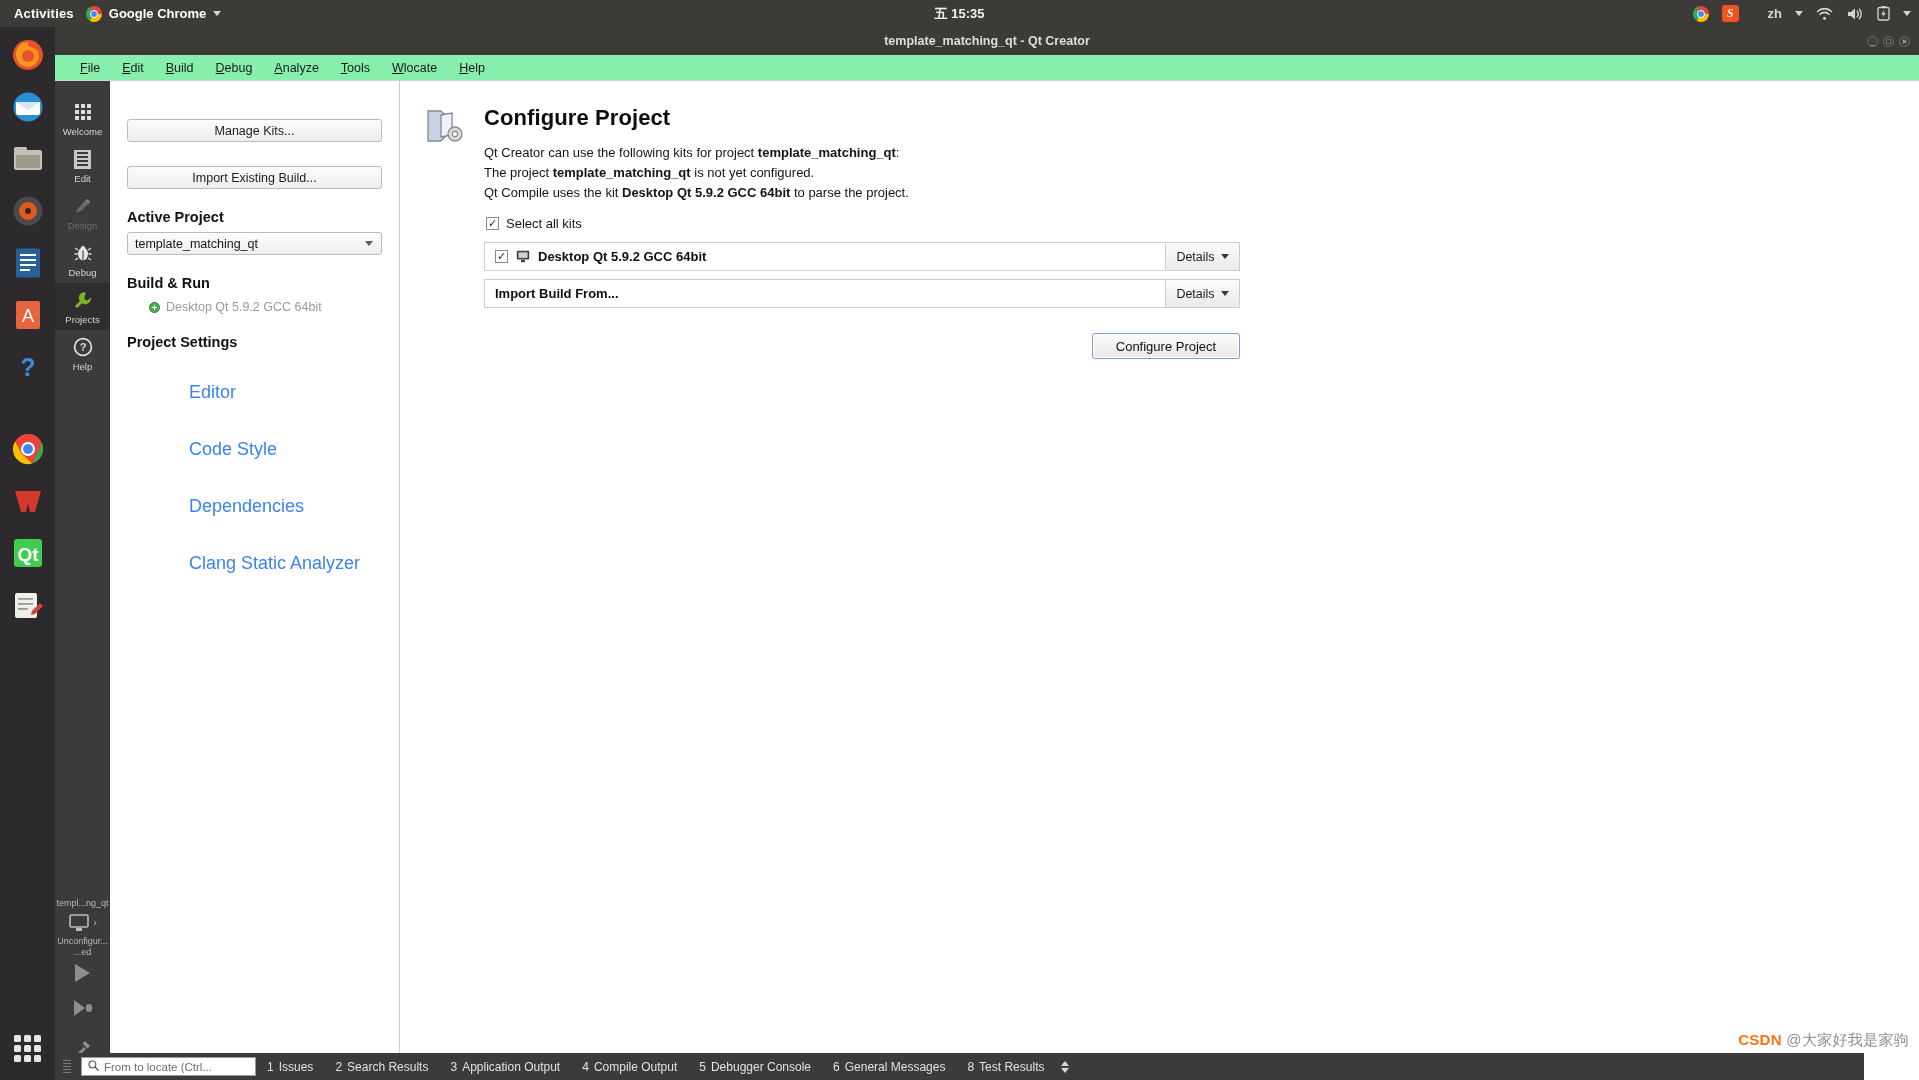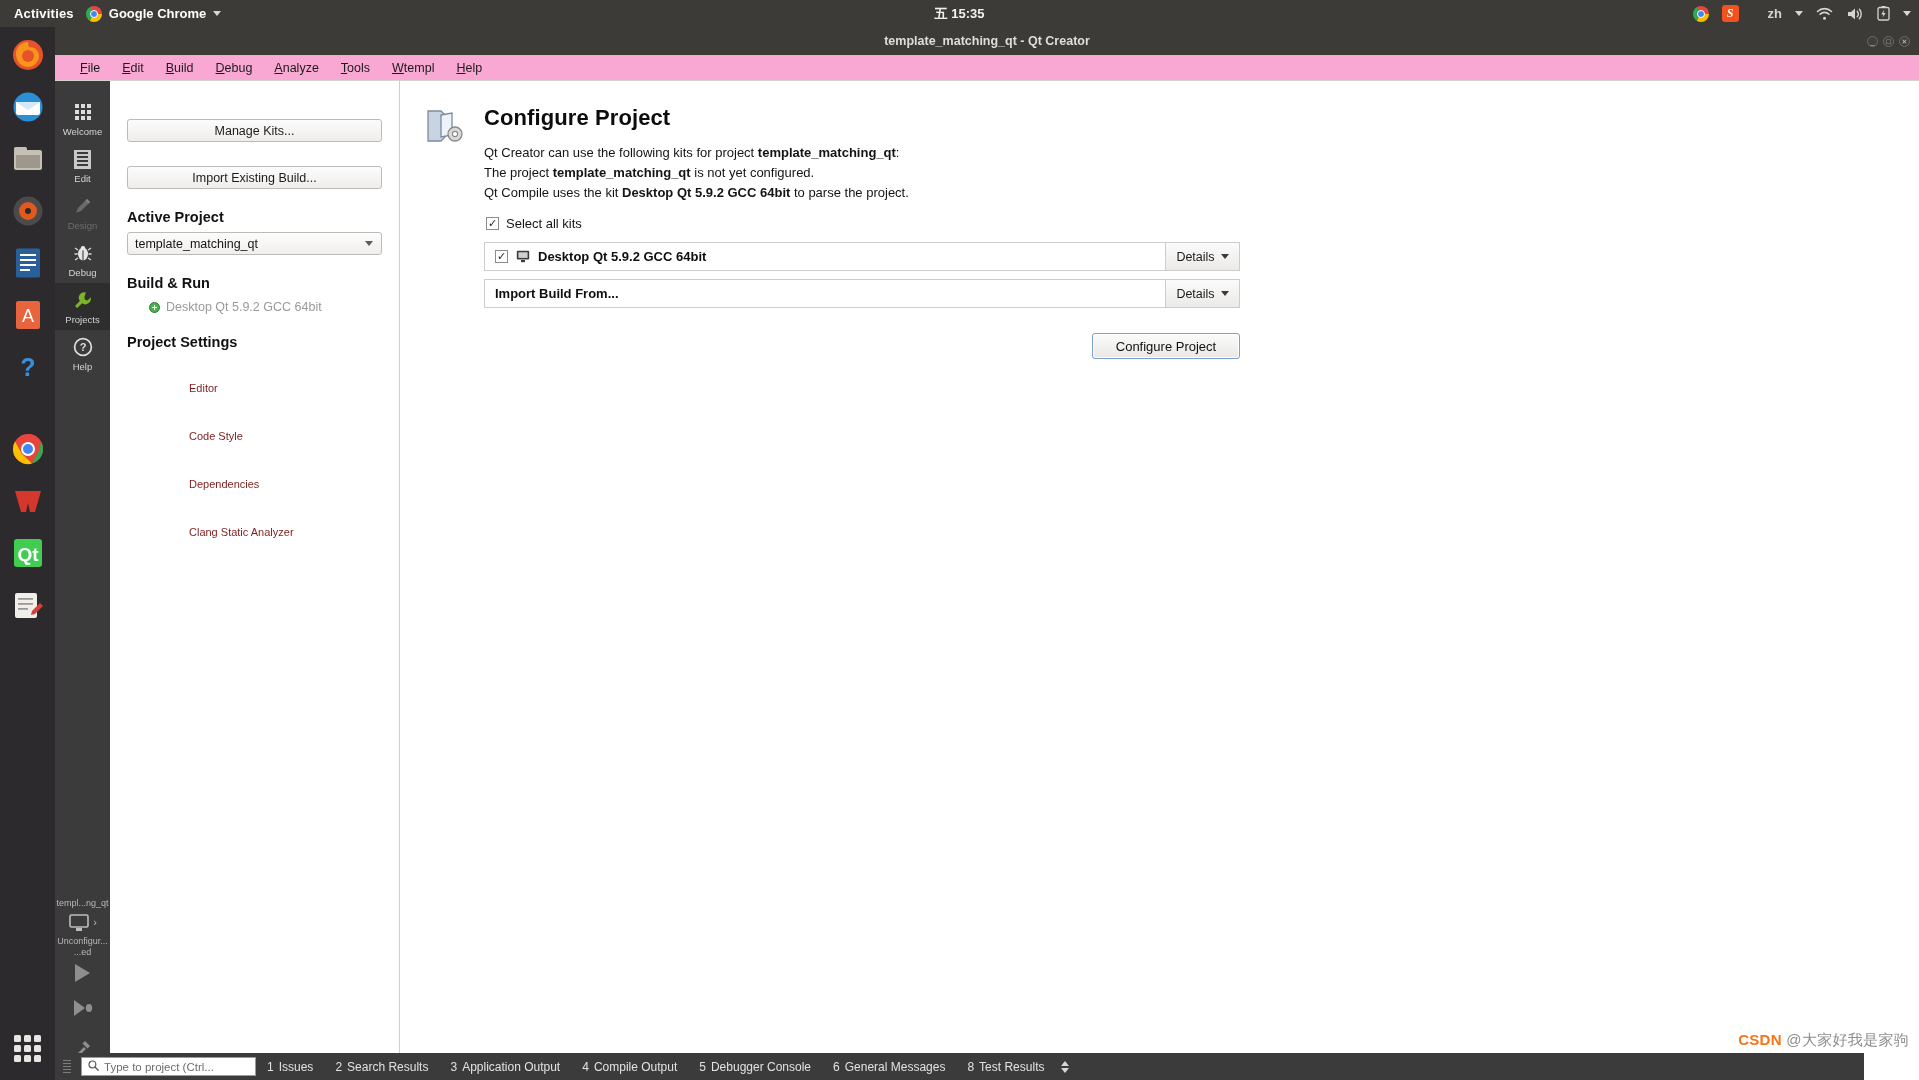--- a/index.html
+++ b/index.html
@@ -103,21 +103,21 @@
     display: flex; gap: 5px; align-items: center;
   }
   .winbtn {
     width: 11px; height: 11px; border-radius: 50%;
     background: #57565230; border: 1px solid #6d6b66;
     display: flex; align-items: center; justify-content: center;
     color: #c8c6c2; font-size: 7px; line-height: 1;
   }
 
   #qt-menubar {
-    height: 26px; background: #f9a8d4;
+    height: 26px; background: #86efac;
     border-bottom: 1px solid #d6d3cf;
     display: flex; align-items: center; padding-left: 14px;
     font-size: 12.5px; color: #1a1a1a;
   }
   #qt-menubar .mi { padding: 3px 11px; cursor: default; }
   #qt-menubar .mi u { text-decoration: underline; }
 
   #qt-body {
     position: absolute; top: 54px; left: 0;
     width: 1864px; height: 999px;
@@ -207,21 +207,21 @@
     width: 11px; height: 11px; border-radius: 50%;
     background: #4caf50; border: 1px solid #2f7d33; position: relative; flex: none;
   }
   .greendot::before, .greendot::after {
     content: ""; position: absolute; background: #fff;
   }
   .greendot::before { left: 2px; top: 4px; width: 5px; height: 1.5px; }
   .greendot::after { left: 3.7px; top: 2.2px; width: 1.5px; height: 5px; }
   .settings-list { margin: 8px 0 0 22px; }
   .settings-list li {
-    list-style: none; font-size: 11px; color: #7f1d1d;
+    list-style: none; font-size: 18px; color: #3b82f6;
     padding: 4px 0;
     margin-top: 28px;
   }
 
   
   #configure-area {
     flex: 1; background: #ffffff; padding: 22px 0 0 22px;
     position: relative;
   }
   .cfg-head { display: flex; align-items: flex-start; gap: 16px; }
@@ -456,21 +456,21 @@
     </div>
   </div>
 
   <div id="qt-menubar">
     <div class="mi"><u>F</u><span>ile</span></div>
     <div class="mi"><u>E</u><span>dit</span></div>
     <div class="mi"><u>B</u><span>uild</span></div>
     <div class="mi"><u>D</u><span>ebug</span></div>
     <div class="mi"><u>A</u><span>nalyze</span></div>
     <div class="mi"><u>T</u><span>ools</span></div>
-    <div class="mi"><u>W</u><span>templ</span></div>
+    <div class="mi"><u>W</u><span>locate</span></div>
     <div class="mi"><u>H</u><span>elp</span></div>
   </div>
 
   <div id="qt-body">
 
     <div id="modebar">
       <div class="mode">
         <span class="glyph">
           <span class="mode-grid">
               <i></i>
@@ -661,21 +661,21 @@
 
 <div id="qt-statusbar">
   <span class="left-handle"></span>
   <div id="locator">
     <span>
       <svg width="11" height="11" viewBox="0 0 11 11">
         <circle cx="4.4" cy="4.4" r="3.4" fill="none" stroke="#5a5a5a" stroke-width="1.2"></circle>
         <path d="M7 7l3.2 3.2" stroke="#5a5a5a" stroke-width="1.3" stroke-linecap="round"></path>
       </svg>
     </span>
-    <span>Type to project (Ctrl...</span>
+    <span>From to locate (Ctrl...</span>
   </div>
   <div class="outbtn"><span class="num">1</span><span>Issues</span></div>
   <div class="outbtn"><span class="num">2</span><span>Search Results</span></div>
   <div class="outbtn"><span class="num">3</span><span>Application Output</span></div>
   <div class="outbtn"><span class="num">4</span><span>Compile Output</span></div>
   <div class="outbtn"><span class="num">5</span><span>Debugger Console</span></div>
   <div class="outbtn"><span class="num">6</span><span>General Messages</span></div>
   <div class="outbtn"><span class="num">8</span><span>Test Results</span></div>
   <div class="updown">
       <i class="u"></i>

